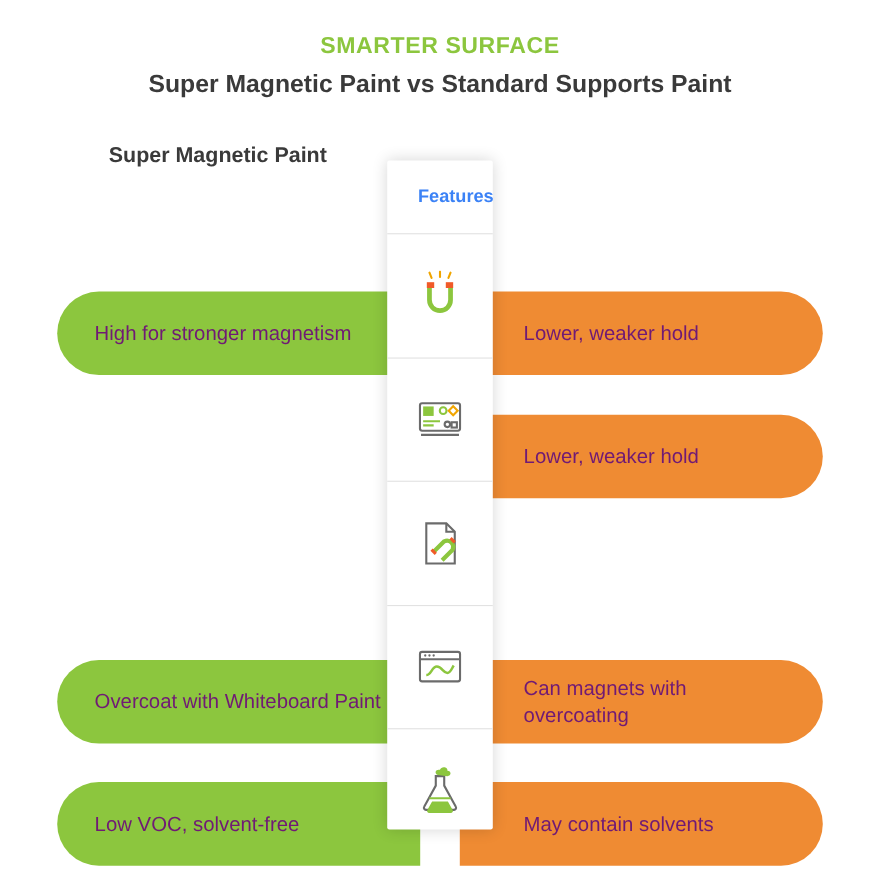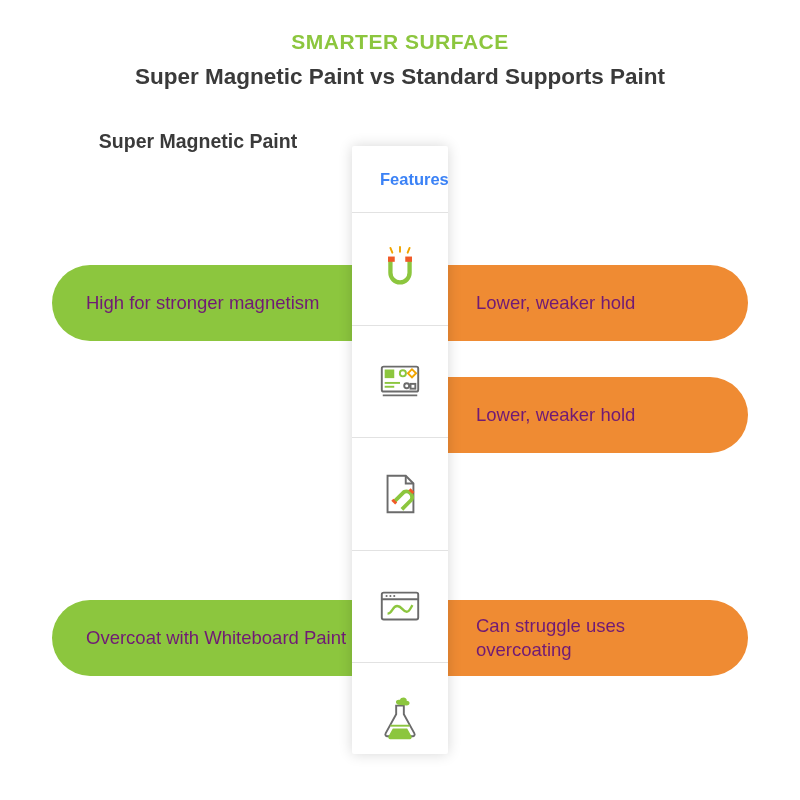--- a/index.html
+++ b/index.html
@@ -160,23 +160,27 @@
 
   <div class="row">
     <div class="pill right">Lower, weaker hold</div>
   </div>
 
   <div class="row">
   </div>
 
   <div class="row">
     <div class="pill left">Overcoat with Whiteboard Paint</div>
-    <div class="pill right">Can struggle uses overcoating</div>
-  </div>
-
+    <div class="pill right">Can magnets with overcoating</div>
+  </div>
+
+  <div class="row">
+    <div class="pill left">Low VOC, solvent-free</div>
+    <div class="pill right">May contain solvents</div>
+  </div>
 
 </div>
 
 <div class="center-col">
   <div class="center-title">Features</div>
   <div class="center-cells">
 
     <div class="center-cell">
       <span>
         <svg class="icon" viewBox="0 0 48 48">

